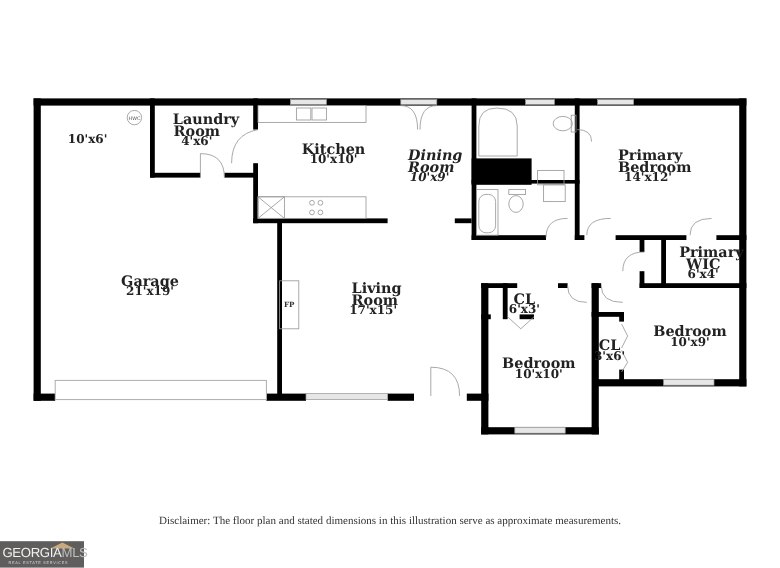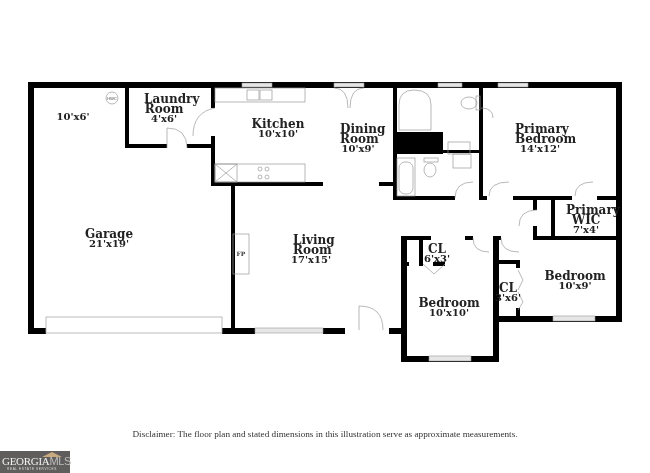--- a/index.html
+++ b/index.html
@@ -5,21 +5,21 @@
   html, body { margin: 0; padding: 0; background: #ffffff; }
   body { width: 650px; height: 473px; position: relative; overflow: hidden; font-family: "DejaVu Serif", serif; }
   #plan { position: absolute; left: 0; top: 0; width: 650px; height: 473px; }
   .room-label { position: absolute; text-align: center; font-family: "DejaVu Serif", serif; font-weight: bold; color: #222; line-height: 10px; }
   .room-label .nm { font-size: 12px; display: block; }
   .room-label .dm { font-size: 10px; display: block; }
   .disclaimer { position: absolute; left: 0; width: 650px; top: 428px; text-align: center; font-family: "Liberation Serif", serif; font-size: 9.2px; color: #333; line-height: 12px; }
   .disclaimer span { display: block; }
   .logo { position: absolute; left: 0; top: 451px; width: 70px; height: 22px; background: #5f5e5d; color: #fff; font-family: "Liberation Sans", sans-serif; }
   .logo .main { position: absolute; left: 2px; top: 4px; font-size: 11px; letter-spacing: -0.3px; }
-  .logo .main b { font-weight: normal; color: #f2f2f2; font-family: Liberation Serif, serif; }
+  .logo .main b { font-weight: normal; color: #f2f2f2; }
   .logo .main i { font-style: normal; color: #bdbdbd; }
   .logo .sub { position: absolute; left: 7px; top: 16px; font-size: 3.2px; letter-spacing: 0.6px; color: #ddd; }
   .logo .roof { position: absolute; left: 42px; top: 1px; width: 0; height: 0; border-left: 10px solid transparent; border-right: 10px solid transparent; border-bottom: 5px solid #c9a97f; }
 </style>
 </head>
 <body>
 
 <svg id="plan" viewBox="0 0 650 473" xmlns="http://www.w3.org/2000/svg">
 
   <g fill="#000">
@@ -161,36 +161,36 @@
 <div class="room-label" style="left:136px; top:94px; width:56px;">
   <span class="nm" style="width:40px; margin:0 auto;">Laundry Room</span>
   <span class="dm">4'x6'</span>
 </div>
 
 <div class="room-label" style="left:248px; top:119px; width:60px;">
   <span class="nm">Kitchen</span>
   <span class="dm">10'x10'</span>
 </div>
 
-<div class="room-label" style="left:333px; top:124px; width:50px;">
+<div class="room-label" style="left:333px; top:124px; width:50px;font-style:italic;">
   <span class="nm" style="width:36px; margin:0 auto;">Dining Room</span>
   <span class="dm">10'x9'</span>
 </div>
 
 <div class="room-label" style="left:507px; top:124px; width:66px;">
   <span class="nm" style="width:50px; margin:0 auto;">Primary Bedroom</span>
   <span class="dm">14'x12'</span>
 </div>
 
 <div class="room-label" style="left:558px; top:205px; width:56px;">
   <span class="nm" style="width:40px; margin:0 auto;">Primary WIC</span>
-  <span class="dm">7'x4'</span>
-</div>
-
-<div class="room-label" style="left:84px; top:229px; width:50px;">
+  <span class="dm">6'x4'</span>
+</div>
+
+<div class="room-label" style="left:100px; top:229px; width:50px;">
   <span class="nm">Garage</span>
   <span class="dm">21'x19'</span>
 </div>
 
 <div class="room-label" style="left:286px; top:235px; width:50px;">
   <span class="nm" style="width:36px; margin:0 auto;">Living Room</span>
   <span class="dm">17'x15'</span>
 </div>
 
 <div class="room-label" style="left:419px; top:244px; width:36px;">

